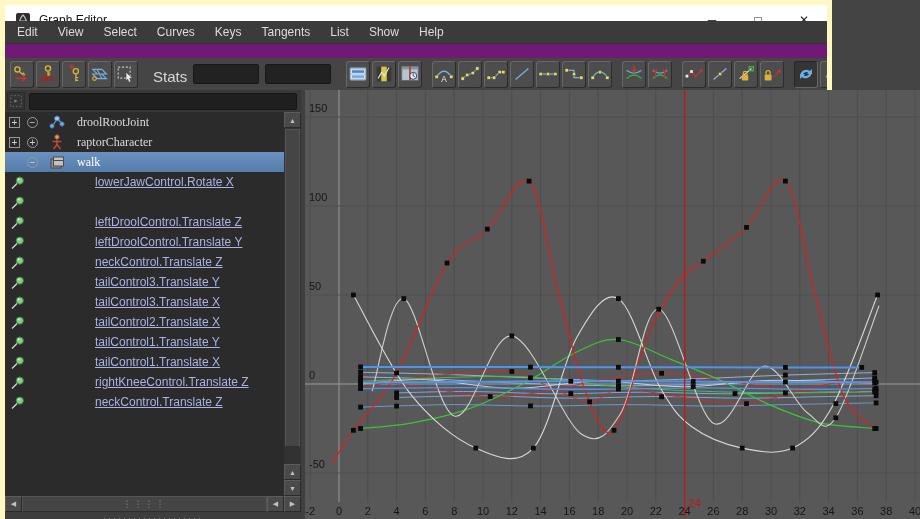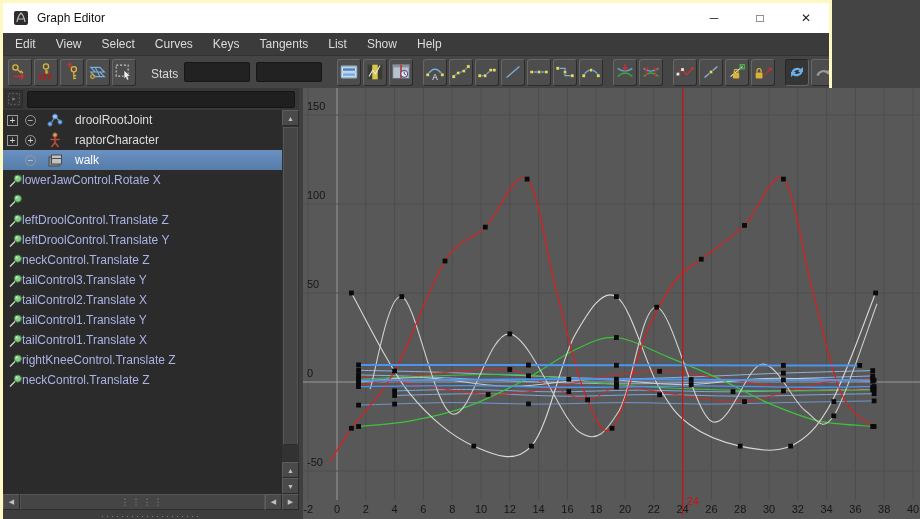--- a/index.html
+++ b/index.html
@@ -1,45 +1,45 @@
 <!DOCTYPE html>
 <html><head>
 <meta charset="utf-8">
 <style>
   * { margin:0; padding:0; box-sizing:border-box; }
   html,body { width:920px; height:519px; overflow:hidden; background:#444;
     font-family:"Liberation Sans", sans-serif; }
   #window { position:relative; width:832px; height:519px; background:#701a75;
-    border:3px solid #fef9c3; }
+    border:5px solid #fef9c3; }
 
   
   .titlebar { position:absolute; left:0; top:0; width:100%; height:30px; background:#ffffff;
     display:flex; align-items:center; }
   .titlebar .appicon { width:16px; height:16px; margin:0 8px 0 10px; }
   .titlebar .title { font-size:12px; color:#111; }
   .wctrls { position:absolute; right:0; top:0; height:30px; display:flex; }
   .wctrl { width:46px; height:30px; display:flex; align-items:center; justify-content:center;
     font-size:12px; color:#222; cursor:default; }
 
   
-  .menubar { position:absolute; left:0; top:30px; width:100%; height:23px; background:#3b3b3b;
+  .menubar { position:absolute; left:0; top:16px; width:100%; height:23px; background:#3b3b3b;
     display:flex; align-items:center; padding-left:2px; border-bottom:1px solid #333; }
   .menu-item { color:#dcdcdc; font-size:12px; padding:3px 10px; cursor:default; }
 
   
   .toolbar { position:absolute; left:0; top:53px; width:100%; height:32px; background:#454545;
     display:flex; align-items:center; padding-left:4px; overflow:hidden; }
   .tb-btn { width:27px; height:27px; margin:0 1px; background:#4d4d4d; border-radius:3px;
     border:1px solid #676767; border-bottom-color:#2c2c2c; border-right-color:#2c2c2c;
     display:flex; align-items:center; justify-content:center; }
   .tb-btn.pressed { background:#353535; border:1px solid #272727; border-bottom-color:#666;
     border-right-color:#666; }
   .tb-btn svg { width:22px; height:22px; }
   .tb-sep { width:2px; height:28px; margin:0 4px; background:linear-gradient(90deg,#2e2e2e 50%,#5c5c5c 50%); }
-  .stats-label { color:#d8d8d8; font-size:12px; margin:4px 6px 0 6px; }
+  .stats-label { color:#d8d8d8; font-size:15px; margin:4px 6px 0 6px; }
   .stats-field { width:66px; height:20px; background:#222; border:1px solid #171717;
     border-radius:2px; margin-right:6px; color:#ddd; font-size:11px; padding:0 4px;
     font-family:"Liberation Sans", sans-serif; }
 
   
   .content { position:absolute; left:0; top:85px; width:920px; height:434px; }
 
   
   .sidebar { position:absolute; left:0; top:0; width:296px; height:434px; background:#2b2b2b; }
   .filter-row { position:absolute; left:0; top:0; width:100%; height:22px; background:#383838;
@@ -48,23 +48,23 @@
   .filter-input { flex:1; height:17px; margin-right:4px; background:#1f1f1f; border:1px solid #151515;
     border-radius:2px; color:#ccc; font-size:11px; padding:0 4px; font-family:"Liberation Sans", sans-serif; }
   .tree { position:absolute; left:0; top:22px; width:279px; height:384px; overflow:hidden; }
   .trow { height:20px; display:flex; align-items:center; font-size:12px; color:#dcdcdc; white-space:nowrap; }
   .trow.selected { background:linear-gradient(#6b91c2,#567ca9); color:#fff; }
   .tbox { display:inline-flex; width:11px; height:11px; border:1px solid #989898; color:#d5d5d5;
     font-size:10px; line-height:9px; align-items:center; justify-content:center; flex:none; }
   .tbox.circle { border-radius:50%; }
   .tbox.empty { border:none; }
   .node-icon { width:18px; height:16px; margin-left:10px; flex:none; }
-  .node-label { margin-left:11px; }
+  .node-label { margin-left:11px;font-family:Liberation Serif, serif; }
   .pin-icon { width:14px; height:16px; margin-left:5px; flex:none; }
-  .chan-label { color:#a9b3e6; }
+  .chan-label { margin-left:71px; color:#a9b3e6;text-decoration:underline; }
 
   
   .vscroll { position:absolute; right:0; top:22px; width:17px; height:384px; background:#323232; }
   .sb-btn { width:17px; height:16px; background:#4a4a4a; border:1px solid #5c5c5c;
     border-bottom-color:#2a2a2a; border-right-color:#2a2a2a; color:#c0c0c0; font-size:7px;
     display:flex; align-items:center; justify-content:center; }
   .vthumb { position:absolute; left:1px; top:17px; width:15px; height:318px; background:#454545;
     border:1px solid #555; border-bottom-color:#2e2e2e; }
   .v-bottom { position:absolute; bottom:0; left:0; }
   .hscroll { position:absolute; left:0; bottom:12px; width:296px; height:16px; background:#383838;
@@ -405,20 +405,28 @@
             </svg>
     <span class="chan-label">neckControl.Translate Z</span>
           </div>
           <div class="trow">
     <svg class="pin-icon" viewBox="0 0 14 16">
               <path d="M2 14.5 L7.5 9" stroke="#cfd8cf" stroke-width="1.2"></path>
               <circle cx="9.8" cy="6.6" r="3.6" fill="#85cc85" stroke="#3f7a3f"></circle>
               <circle cx="8.7" cy="5.4" r="1.1" fill="#c9eec9"></circle>
             </svg>
     <span class="chan-label">tailControl3.Translate Y</span>
+          </div>
+          <div class="trow">
+    <svg class="pin-icon" viewBox="0 0 14 16">
+              <path d="M2 14.5 L7.5 9" stroke="#cfd8cf" stroke-width="1.2"></path>
+              <circle cx="9.8" cy="6.6" r="3.6" fill="#85cc85" stroke="#3f7a3f"></circle>
+              <circle cx="8.7" cy="5.4" r="1.1" fill="#c9eec9"></circle>
+            </svg>
+    <span class="chan-label">tailControl3.Translate X</span>
           </div>
           <div class="trow">
     <svg class="pin-icon" viewBox="0 0 14 16">
               <path d="M2 14.5 L7.5 9" stroke="#cfd8cf" stroke-width="1.2"></path>
               <circle cx="9.8" cy="6.6" r="3.6" fill="#85cc85" stroke="#3f7a3f"></circle>
               <circle cx="8.7" cy="5.4" r="1.1" fill="#c9eec9"></circle>
             </svg>
     <span class="chan-label">tailControl2.Translate X</span>
           </div>
           <div class="trow">

